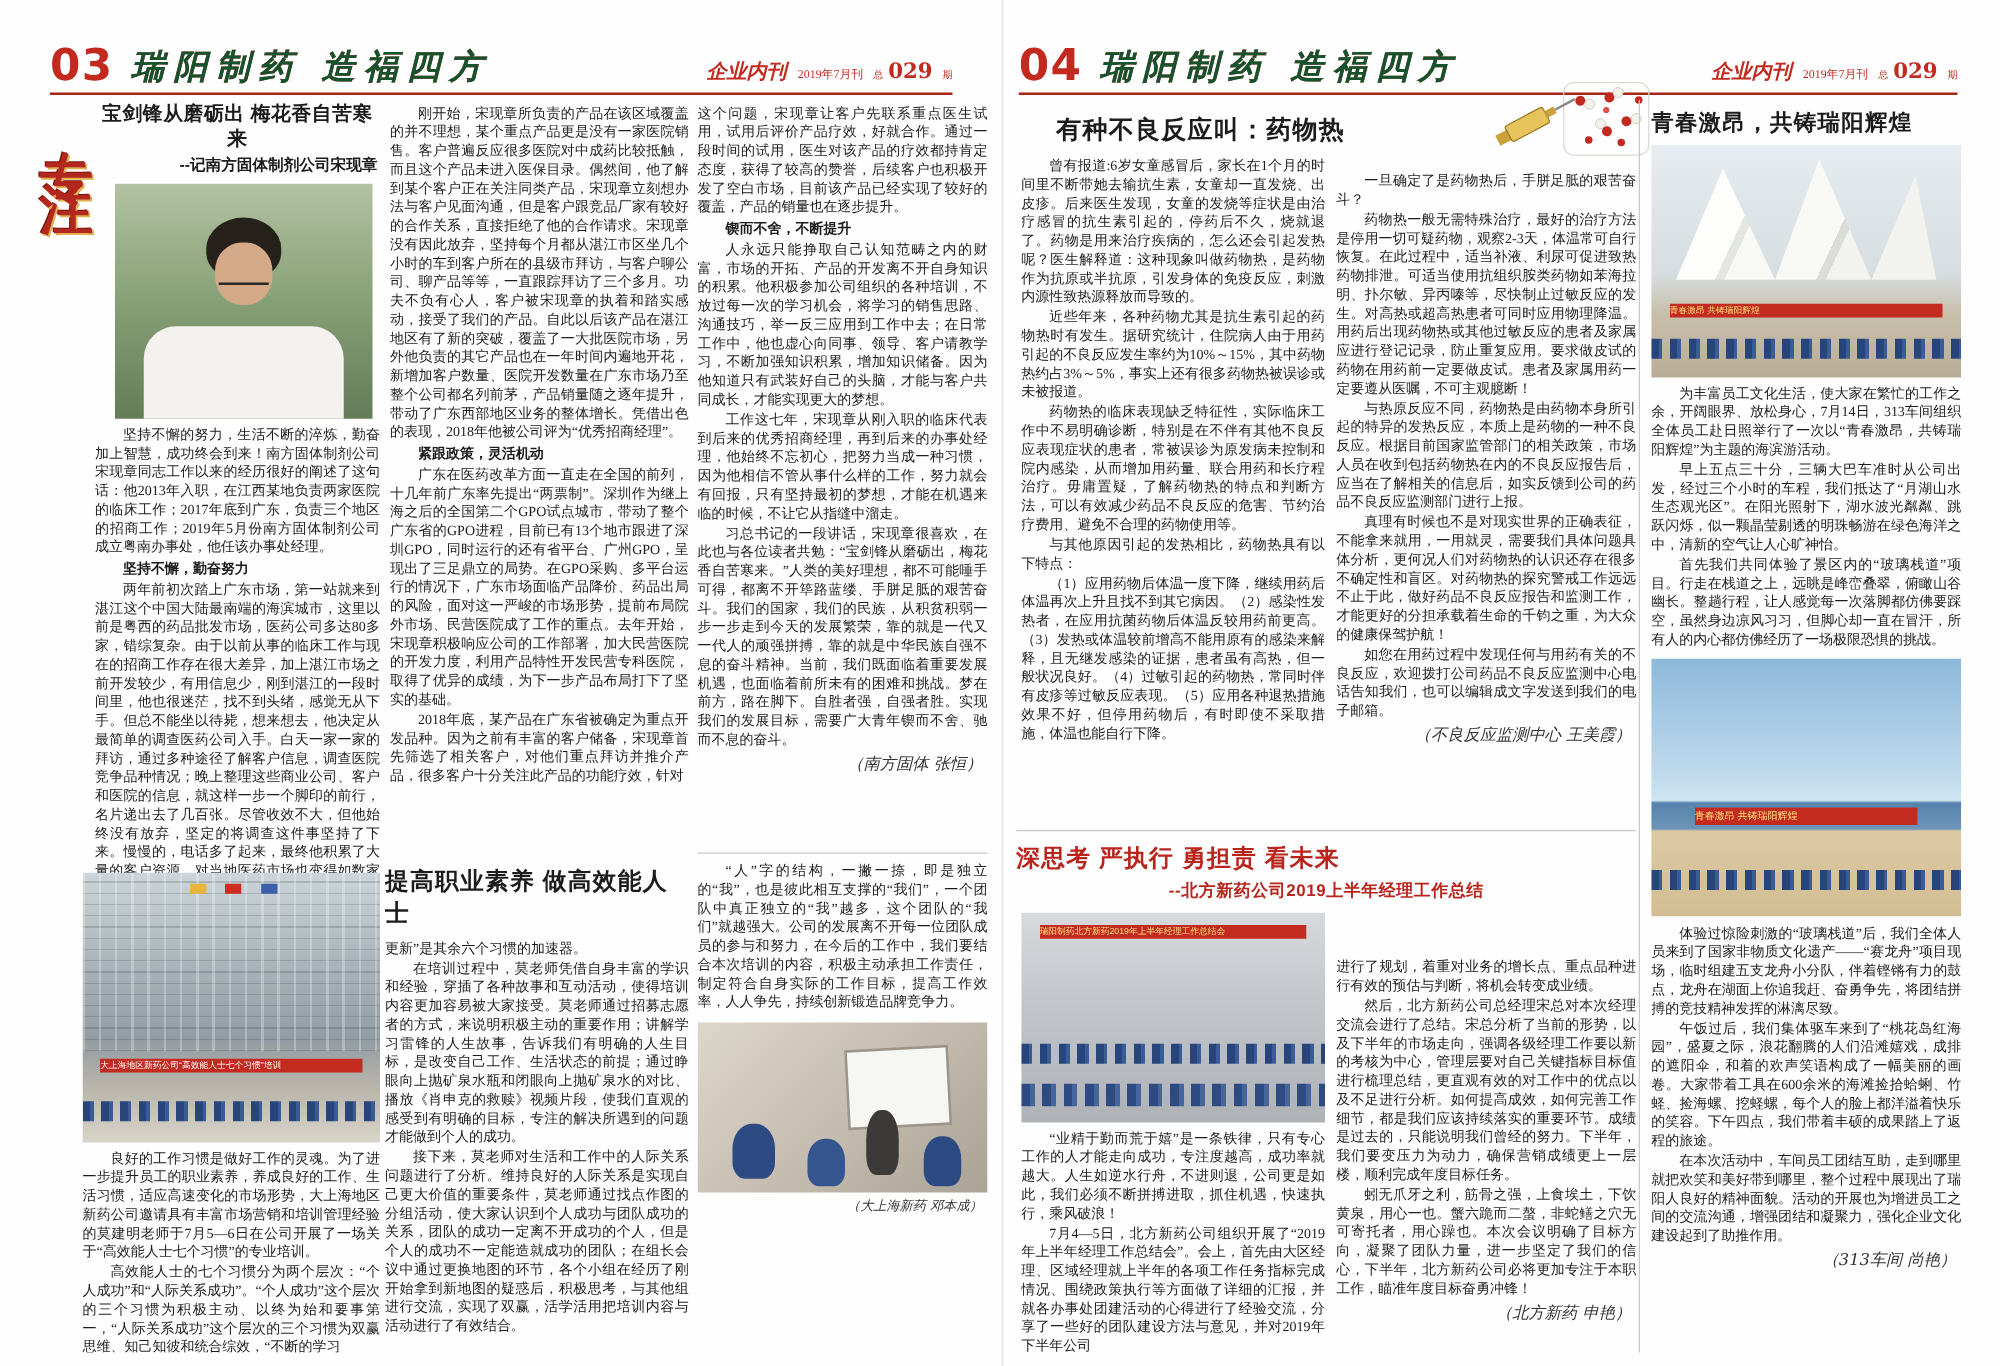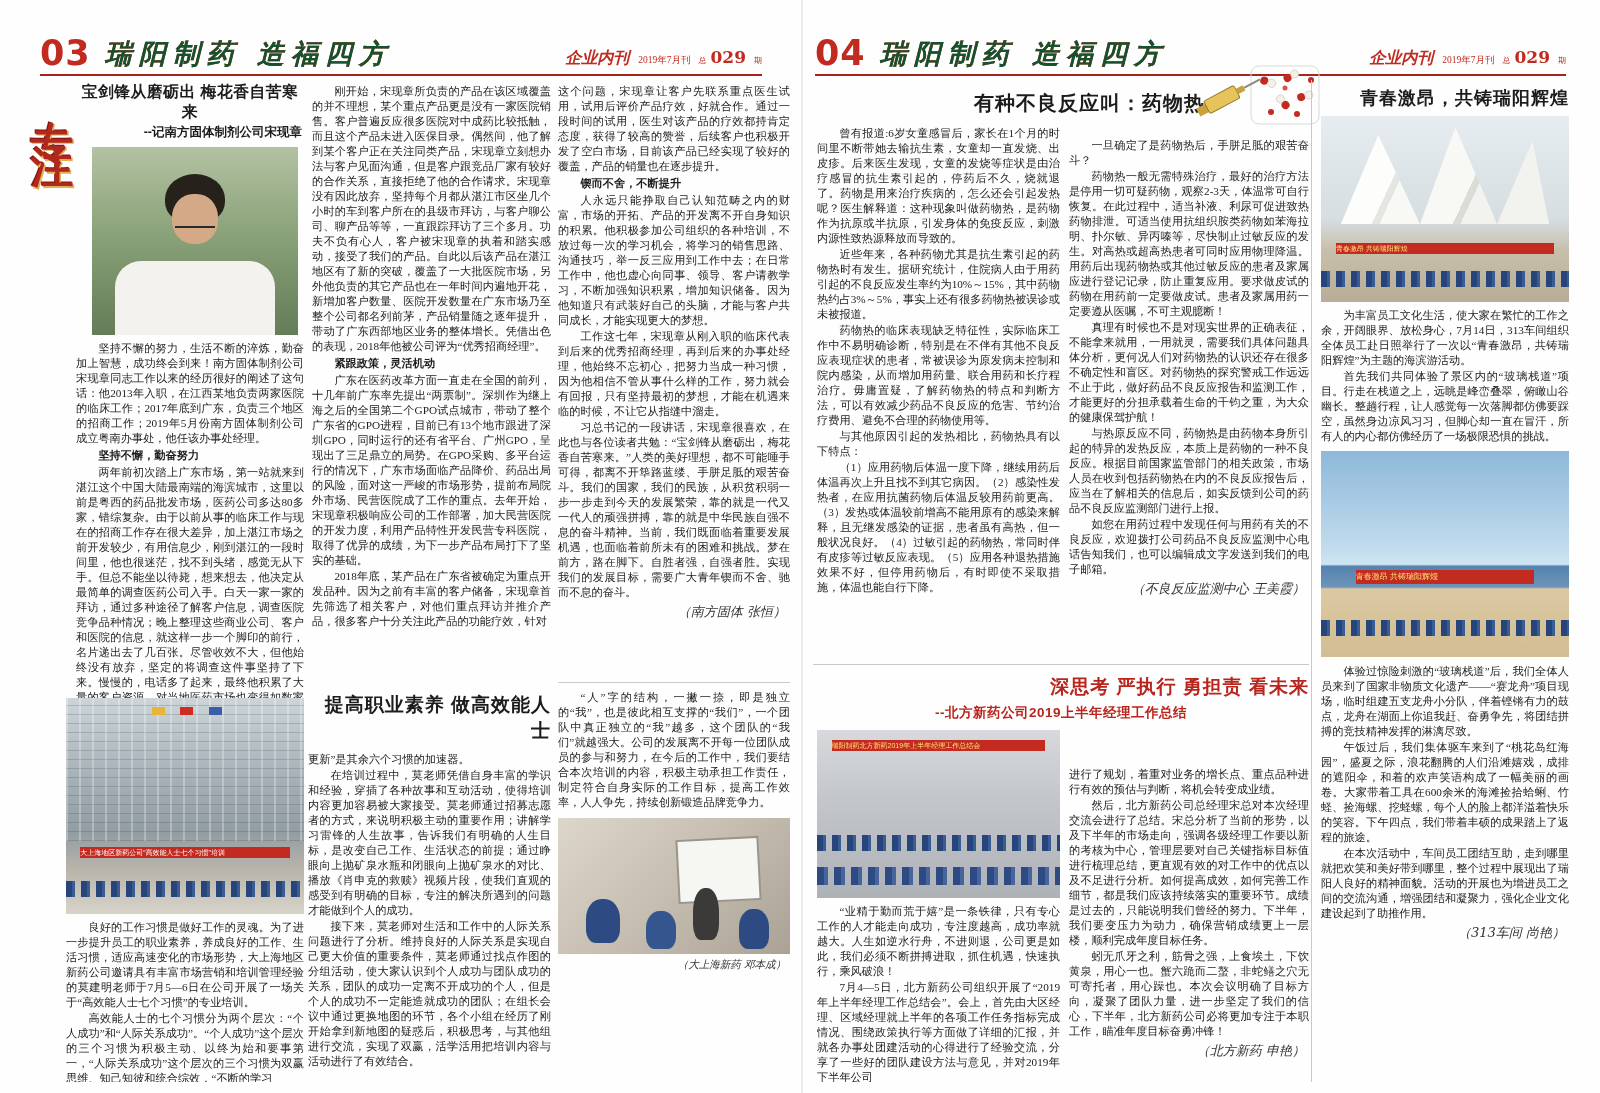--- a/index.html
+++ b/index.html
@@ -35,21 +35,21 @@
            font-size:13px;color:#333;margin-top:4px;padding-right:4px;}
   .thin-rule{position:absolute;border-top:1px solid #c9c9c9;height:0;}
   .v-rule{position:absolute;border-left:1px solid #c9c9c9;width:0;}
 
   
   .t-main{font-family:"Liberation Sans",sans-serif;font-weight:700;font-size:15.8px;
           line-height:1.25;text-align:center;letter-spacing:.5px;}
   .t-byline{font-family:"Liberation Sans",sans-serif;font-weight:700;font-size:12.5px;
           text-align:right;margin-top:3px;padding-right:2px;}
   .t-sec{font-family:"Liberation Sans",sans-serif;font-weight:700;font-size:19px;
-          text-align:right;letter-spacing:1px;margin:2px 0 8px 0;}
+          text-align:left;letter-spacing:1px;margin:2px 0 8px 0;}
   .t-red{color:#b9251c;}
   .t-sub-red{font-family:"Liberation Sans",sans-serif;font-weight:700;font-size:13.5px;
           color:#b9251c;text-align:center;margin-top:4px;letter-spacing:.5px;}
   .vlabel{position:absolute;left:30px;top:86px;writing-mode:vertical-rl;
           font-family:"DejaVu Serif",serif;font-weight:700;font-size:43px;color:#b3281e;
           letter-spacing:22px;line-height:46px;
           text-shadow:1.5px 1.5px 0 #e0b254,-1px -1px 0 #7e150c;}
 
   
   .photo{position:relative;overflow:hidden;background:#c8c8c2;}
@@ -241,22 +241,22 @@
     <div class="col txt" style="left:12px;top:126px;width:243px;height:536px;">
         <p class="blk p">曾有报道:6岁女童感冒后，家长在1个月的时间里不断带她去输抗生素，女童却一直发烧、出皮疹。后来医生发现，女童的发烧等症状是由治疗感冒的抗生素引起的，停药后不久，烧就退了。药物是用来治疗疾病的，怎么还会引起发热呢？医生解释道：这种现象叫做药物热，是药物作为抗原或半抗原，引发身体的免疫反应，刺激内源性致热源释放而导致的。</p>
         <p class="blk p">近些年来，各种药物尤其是抗生素引起的药物热时有发生。据研究统计，住院病人由于用药引起的不良反应发生率约为10%～15%，其中药物热约占3%～5%，事实上还有很多药物热被误诊或未被报道。</p>
         <p class="blk p">药物热的临床表现缺乏特征性，实际临床工作中不易明确诊断，特别是在不伴有其他不良反应表现症状的患者，常被误诊为原发病未控制和院内感染，从而增加用药量、联合用药和长疗程治疗。毋庸置疑，了解药物热的特点和判断方法，可以有效减少药品不良反应的危害、节约治疗费用、避免不合理的药物使用等。</p>
         <p class="blk p">与其他原因引起的发热相比，药物热具有以下特点：</p>
         <p class="blk p">（1）应用药物后体温一度下降，继续用药后体温再次上升且找不到其它病因。（2）感染性发热者，在应用抗菌药物后体温反较用药前更高。（3）发热或体温较前增高不能用原有的感染来解释，且无继发感染的证据，患者虽有高热，但一般状况良好。（4）过敏引起的药物热，常同时伴有皮疹等过敏反应表现。（5）应用各种退热措施效果不好，但停用药物后，有时即使不采取措施，体温也能自行下降。</p>
       </div>
     <div class="col txt" style="left:264px;top:138px;width:240px;height:524px;">
         <p class="blk p">一旦确定了是药物热后，手胼足胝的艰苦奋斗？</p>
         <p class="blk p">药物热一般无需特殊治疗，最好的治疗方法是停用一切可疑药物，观察2-3天，体温常可自行恢复。在此过程中，适当补液、利尿可促进致热药物排泄。可适当使用抗组织胺类药物如苯海拉明、扑尔敏、异丙嗪等，尽快制止过敏反应的发生。对高热或超高热患者可同时应用物理降温。用药后出现药物热或其他过敏反应的患者及家属应进行登记记录，防止重复应用。要求做皮试的药物在用药前一定要做皮试。患者及家属用药一定要遵从医嘱，不可主观臆断！</p>
+        <p class="blk p">与热原反应不同，药物热是由药物本身所引起的特异的发热反应，本质上是药物的一种不良反应。根据目前国家监管部门的相关政策，市场人员在收到包括药物热在内的不良反应报告后，应当在了解相关的信息后，如实反馈到公司的药品不良反应监测部门进行上报。</p>
         <p class="blk p">真理有时候也不是对现实世界的正确表征，不能拿来就用，一用就灵，需要我们具体问题具体分析，更何况人们对药物热的认识还存在很多不确定性和盲区。对药物热的探究警戒工作远远不止于此，做好药品不良反应报告和监测工作，才能更好的分担承载着生命的千钧之重，为大众的健康保驾护航！</p>
-        <p class="blk p">与热原反应不同，药物热是由药物本身所引起的特异的发热反应，本质上是药物的一种不良反应。根据目前国家监管部门的相关政策，市场人员在收到包括药物热在内的不良反应报告后，应当在了解相关的信息后，如实反馈到公司的药品不良反应监测部门进行上报。</p>
         <p class="blk p">如您在用药过程中发现任何与用药有关的不良反应，欢迎拨打公司药品不良反应监测中心电话告知我们，也可以编辑成文字发送到我们的电子邮箱。</p>
         <p class="blk sig">（不良反应监测中心  王美霞）</p>
       </div>
 
     <div class="thin-rule" style="left:8px;top:664px;width:496px;"></div>
     <div class="t-sec t-red" style="position:absolute;left:8px;top:674px;width:496px;margin:0;">深思考  严执行  勇担责  看未来</div>
     <div class="t-sub-red" style="position:absolute;left:8px;top:700px;width:496px;">--北方新药公司2019上半年经理工作总结</div>
 
     <div class="col" style="left:12px;top:730px;width:243px;height:352px;">
       <div class="photo" id="ph-meet" style="height:168px;margin-bottom:6px;">
@@ -280,20 +280,21 @@
 
     <div class="col" style="left:516px;top:84px;width:248px;height:998px;">
       <div class="t-sec" style="font-size:18px;margin-bottom:6px;">青春激昂，共铸瑞阳辉煌</div>
       <div class="photo" id="ph-sail" style="height:186px;margin-bottom:6px;">
         <div class="canopy"></div>
         <div class="banner"><span>青春激昂  共铸瑞阳辉煌</span></div>
         <div class="crowd"></div>
       </div>
       <div class="txt">
           <p class="blk p">为丰富员工文化生活，使大家在繁忙的工作之余，开阔眼界、放松身心，7月14日，313车间组织全体员工赴日照举行了一次以“青春激昂，共铸瑞阳辉煌”为主题的海滨游活动。</p>
+          <p class="blk p">早上五点三十分，三辆大巴车准时从公司出发，经过三个小时的车程，我们抵达了“月湖山水生态观光区”。在阳光照射下，湖水波光粼粼、跳跃闪烁，似一颗晶莹剔透的明珠畅游在绿色海洋之中，清新的空气让人心旷神怡。</p>
           <p class="blk p">首先我们共同体验了景区内的“玻璃栈道”项目。行走在栈道之上，远眺是峰峦叠翠，俯瞰山谷幽长。整趟行程，让人感觉每一次落脚都仿佛要踩空，虽然身边凉风习习，但脚心却一直在冒汗，所有人的内心都仿佛经历了一场极限恐惧的挑战。</p>
         </div>
       <div class="photo" id="ph-beach" style="height:206px;margin:7px 0;">
         <div class="banner"><span>青春激昂  共铸瑞阳辉煌</span></div>
         <div class="crowd"></div>
       </div>
       <div class="txt">
           <p class="blk p">体验过惊险刺激的“玻璃栈道”后，我们全体人员来到了国家非物质文化遗产——“赛龙舟”项目现场，临时组建五支龙舟小分队，伴着铿锵有力的鼓点，龙舟在湖面上你追我赶、奋勇争先，将团结拼搏的竞技精神发挥的淋漓尽致。</p>
           <p class="blk p">午饭过后，我们集体驱车来到了“桃花岛红海园”，盛夏之际，浪花翻腾的人们沿滩嬉戏，成排的遮阳伞，和着的欢声笑语构成了一幅美丽的画卷。大家带着工具在600余米的海滩捡拾蛤蜊、竹蛏、捡海螺、挖蛏螺，每个人的脸上都洋溢着快乐的笑容。下午四点，我们带着丰硕的成果踏上了返程的旅途。</p>
           <p class="blk p">在本次活动中，车间员工团结互助，走到哪里就把欢笑和美好带到哪里，整个过程中展现出了瑞阳人良好的精神面貌。活动的开展也为增进员工之间的交流沟通，增强团结和凝聚力，强化企业文化建设起到了助推作用。</p>

